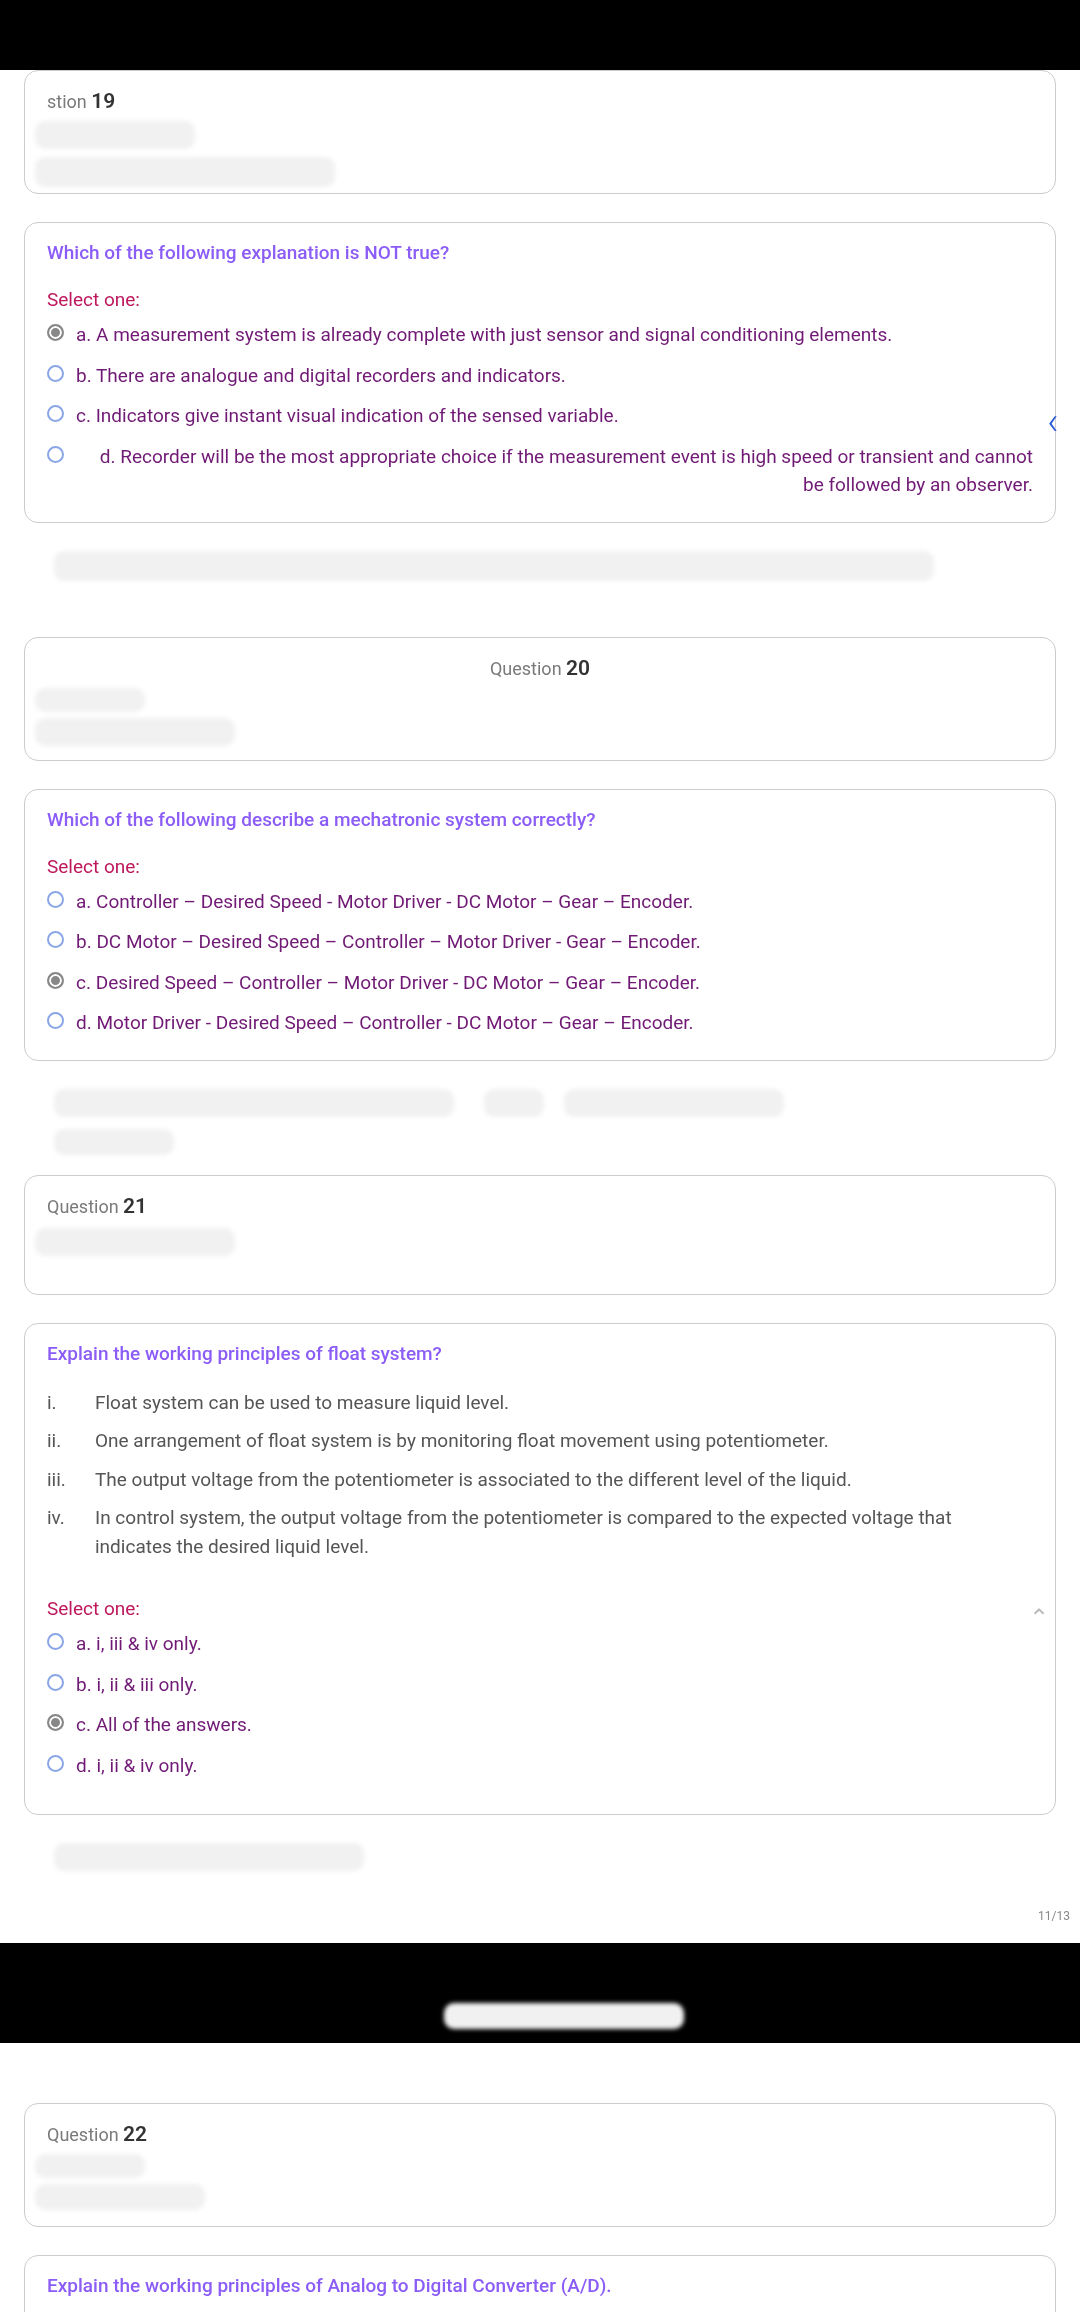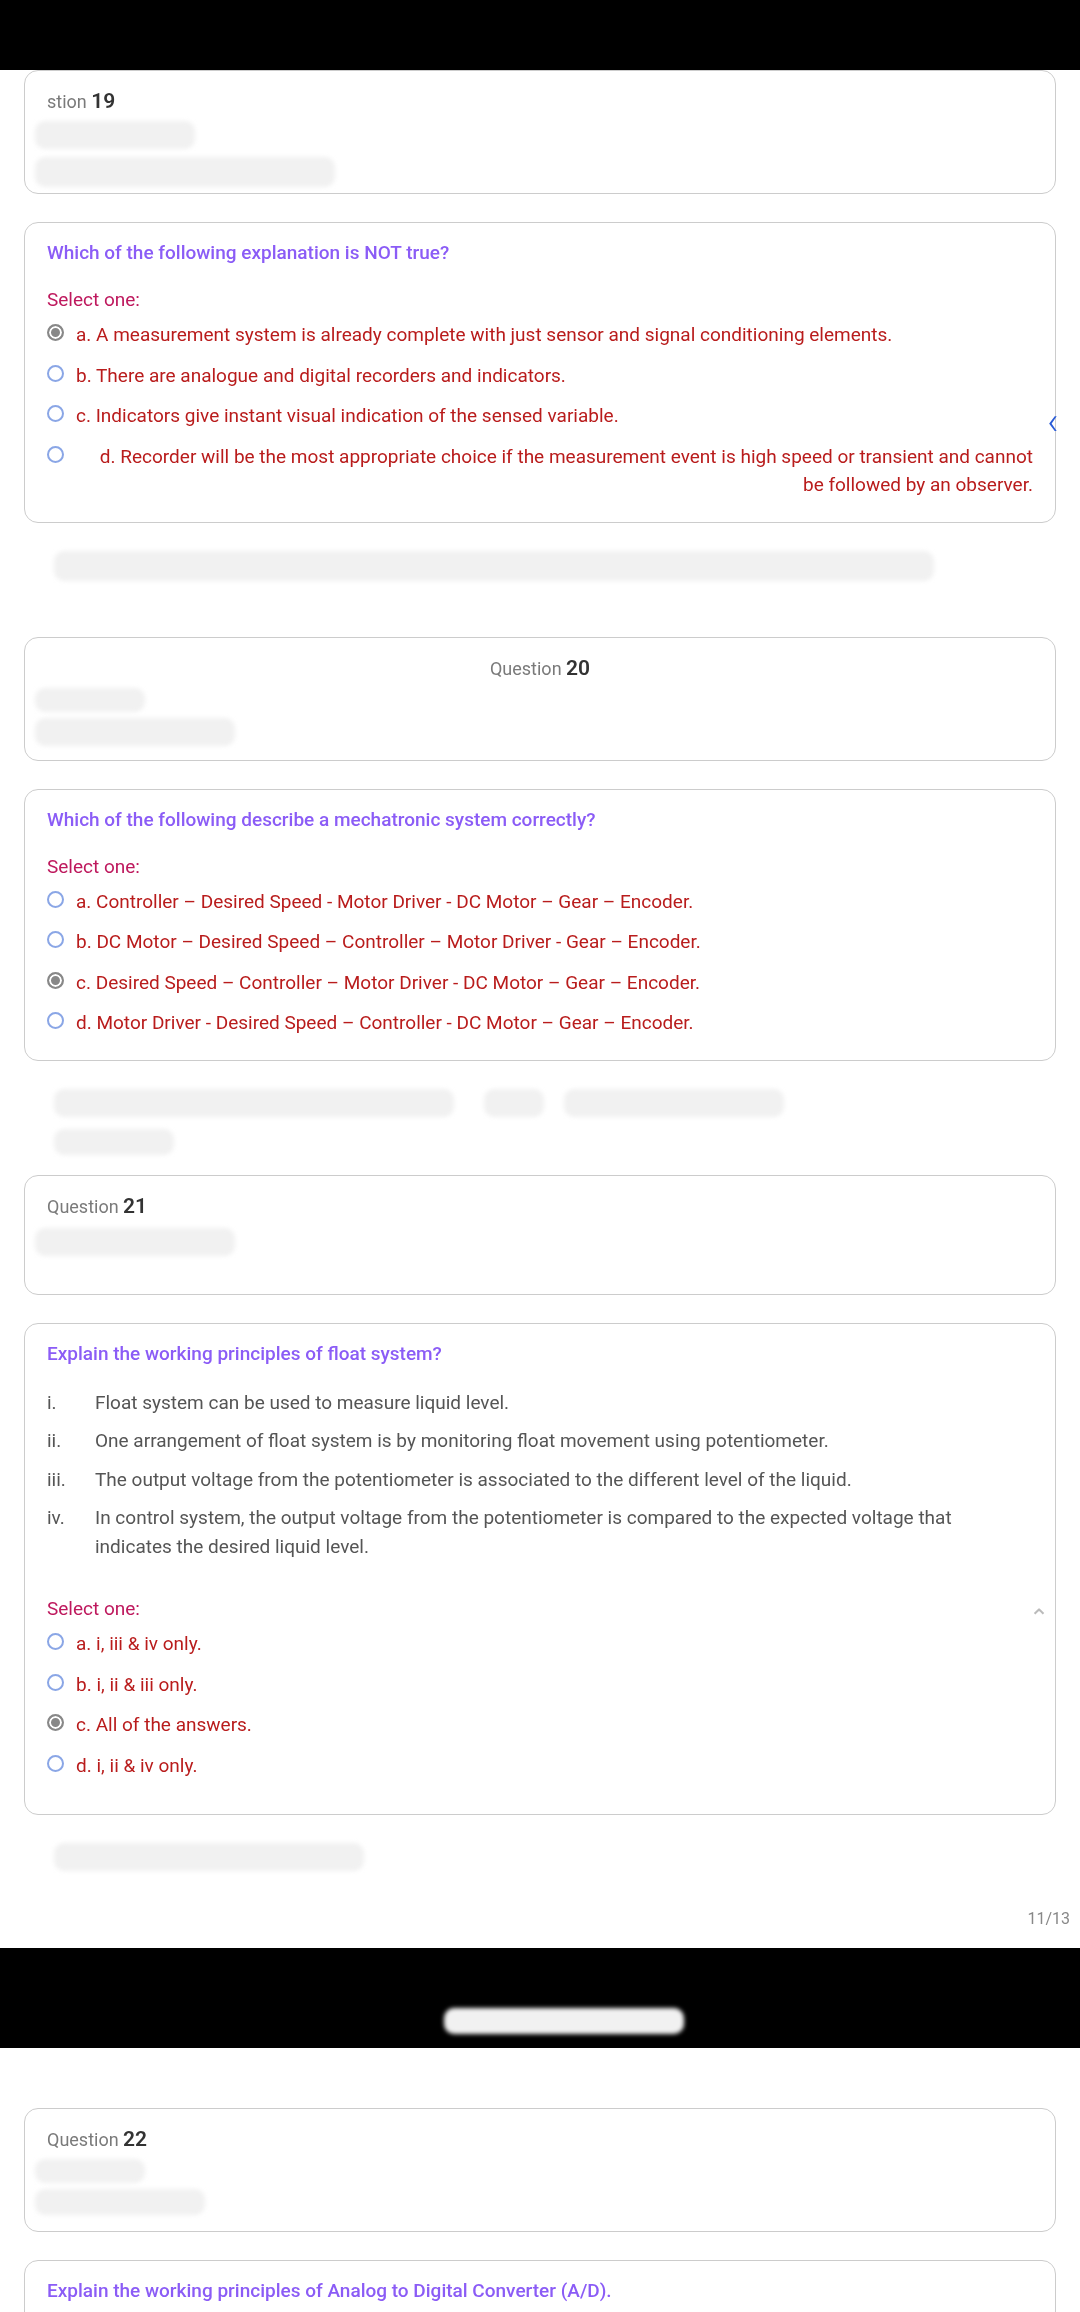--- a/index.html
+++ b/index.html
@@ -34,32 +34,32 @@
   .smudge { position: absolute; background: #f1f1f1; border-radius: 10px; filter: blur(2px); }
   .qtext { color: #8b5cf6; font-weight: 500; margin-bottom: 24px; }
   .selectone { color: #be185d; margin-bottom: 10px; }
   .opt { display: flex; align-items: flex-start; margin-bottom: 12px; line-height: 1.5; }
   .opt:last-child { margin-bottom: 0; text-align: right; }
   .radio {
     width: 17px; height: 17px; border: 2px solid #8aa6e6; border-radius: 50%;
     flex-shrink: 0; margin-right: 12px; margin-top: 3px;
   }
   .radio.sel { border-color: #888; background: #888; box-shadow: inset 0 0 0 2px #fff; }
-  .opt-text { color: #b91c1c; }
+  .opt-text { color: #701a75; }
   .stmts { margin-top: 6px; margin-bottom: 36px; }
   .stmt { display: flex; margin-bottom: 10px; line-height: 1.5; }
   .stmt .rn { width: 48px; flex-shrink: 0; }
   .redact-row { position: relative; height: 46px; margin: 10px 0 40px 0; }
   .chevron {
     position: absolute; right: 6px;
     width: 42px; height: 42px; display: flex; align-items: center; justify-content: center;
     color: #2a5bd7; font-size: 38px; font-weight: 300;
   }
   .page-num {
-    text-align: right; padding-right: 10px; font-size: 16px; color: #888; margin: 20px 0 0 0;
+    text-align: right; padding-right: 10px; font-size: 12px; color: #888; margin: 20px 0 0 0;
   }
   .section2 { position: relative; padding-bottom: 140px; }
   .caret-up { position:absolute; right:6px; color:#bbb; font-size:24px; }
 </style>
 </head>
 <body>
 
 <div class="top-black"></div>
 
 <div class="page-wrap">

